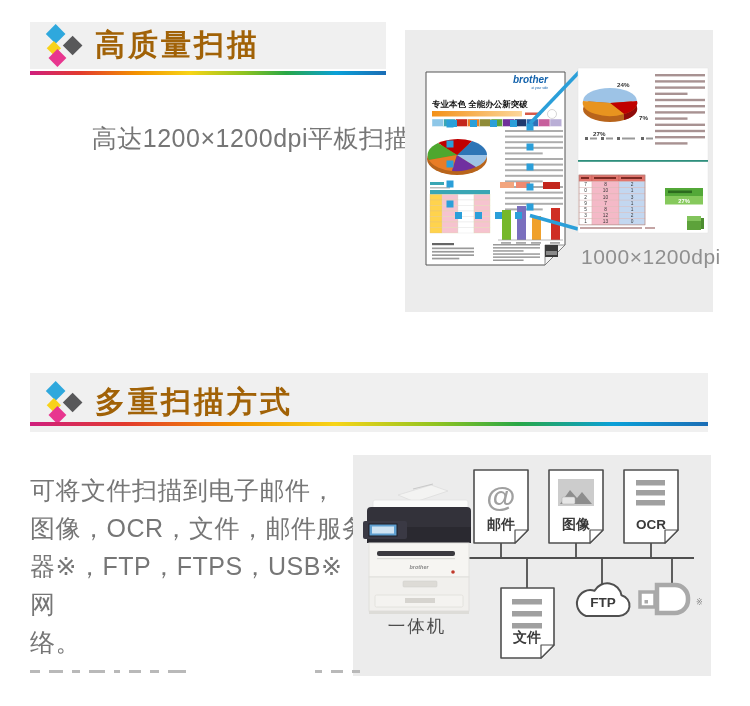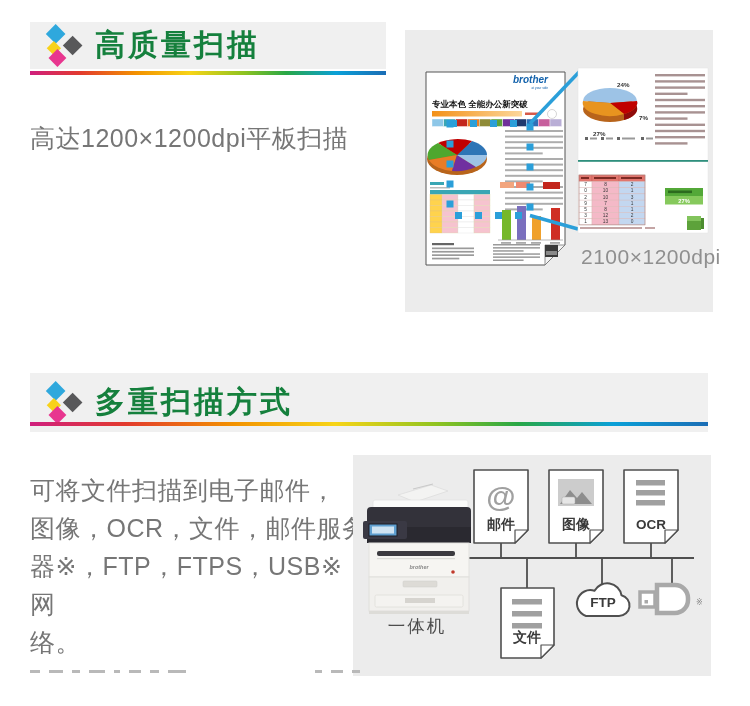--- a/index.html
+++ b/index.html
@@ -4,27 +4,27 @@
 <style>
   html,body{margin:0;padding:0;}
   body{
     width:750px;height:706px;position:relative;background:#ffffff;
     font-family:"Liberation Sans","DejaVu Sans",sans-serif;overflow:hidden;
   }
   .header-box{position:absolute;background:#f0f0f0;display:flex;align-items:center;}
   .hb1{left:30px;top:22px;width:356px;height:47px;}
   .hb2{left:30px;top:373px;width:678px;height:59px;}
   .diamond-icon{margin-left:6px;width:50px;height:45px;flex:0 0 auto;}
-  .sec-title{margin-left:9px;font-size:30px;font-weight:bold;color:#15803d;letter-spacing:3px;white-space:nowrap;}
+  .sec-title{margin-left:9px;font-size:30px;font-weight:bold;color:#a16207;letter-spacing:3px;white-space:nowrap;}
   .rainbow{position:absolute;height:3.5px;background:linear-gradient(to right,
     #cf1f7e 0%,#e23a2e 14%,#f39200 30%,#f7d417 45%,#8fc320 60%,#28a746 72%,#0aa0d8 86%,#1b6db5 100%);}
   .rb1{left:30px;top:71px;width:356px;}
   .rb2{left:30px;top:422px;width:678px;}
   .para{position:absolute;font-size:25px;line-height:38px;color:#767676;letter-spacing:0.5px;}
-  .p1{left:30px;top:94px;width:380px;}
+  .p1{left:30px;top:94px;width:380px;text-align:right;}
   .p2{left:30px;top:446px;width:345px;}
   .panel{position:absolute;background:#ececec;}
   .pn1{left:405px;top:30px;width:308px;height:282px;}
   .pn2{left:353px;top:455px;width:358px;height:221px;}
   .panel svg{position:absolute;left:0;top:0;}
   .dpi-label{position:absolute;left:176px;top:215px;font-size:21px;color:#8f8f8f;letter-spacing:0.5px;}
   .footnote{position:absolute;left:30px;top:670px;width:400px;height:6px;overflow:hidden;display:flex;align-items:flex-start;}
   .footnote i{display:block;height:3px;background:#b9b9b9;margin-right:9px;flex:0 0 auto;}
 </style>
 </head>
@@ -272,21 +272,21 @@
       </g>
       <rect x="175" y="197" width="62" height="2" fill="#c4a5a5"></rect>
       <rect x="240" y="197" width="10" height="2" fill="#c4a5a5"></rect>
       <g>
         <rect x="282" y="186" width="14" height="5" fill="#82c45c"></rect>
         <rect x="282" y="191" width="14" height="9" fill="#5da23a"></rect>
         <rect x="296" y="188" width="3" height="11" fill="#4c8c2f"></rect>
       </g>
     </g>
   </svg>
-  <div class="dpi-label">2100×1200dpi</div>
+  <div class="dpi-label">1000×1200dpi</div>
 </div>
 
 <div class="header-box hb2">
   <svg class="diamond-icon" viewBox="0 0 56 50">
     <path d="M22 1 L33 12 L22 23 L11 12 Z" fill="#2fa8dd"></path>
     <path d="M41 14 L52 25 L41 36 L30 25 Z" fill="#58585a"></path>
     <path d="M20 20 L28 28 L20 36 L12 28 Z" fill="#f8d21a"></path>
     <path d="M24 29 L34 39 L24 49 L14 39 Z" fill="#e8368f"></path>
   </svg>
   <h2 class="sec-title">多重扫描方式</h2>

